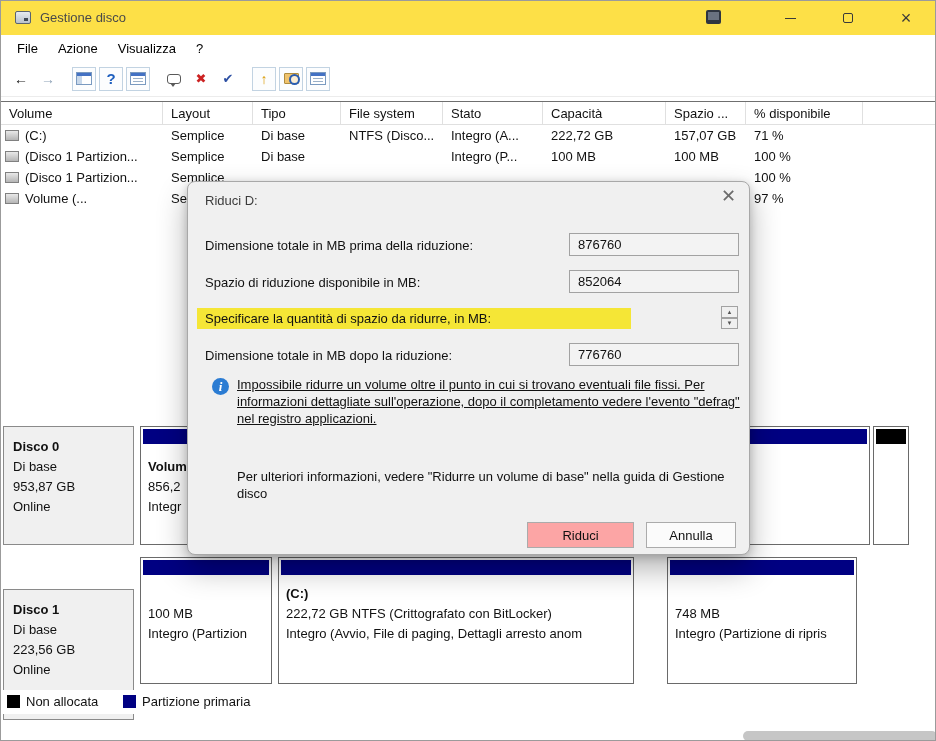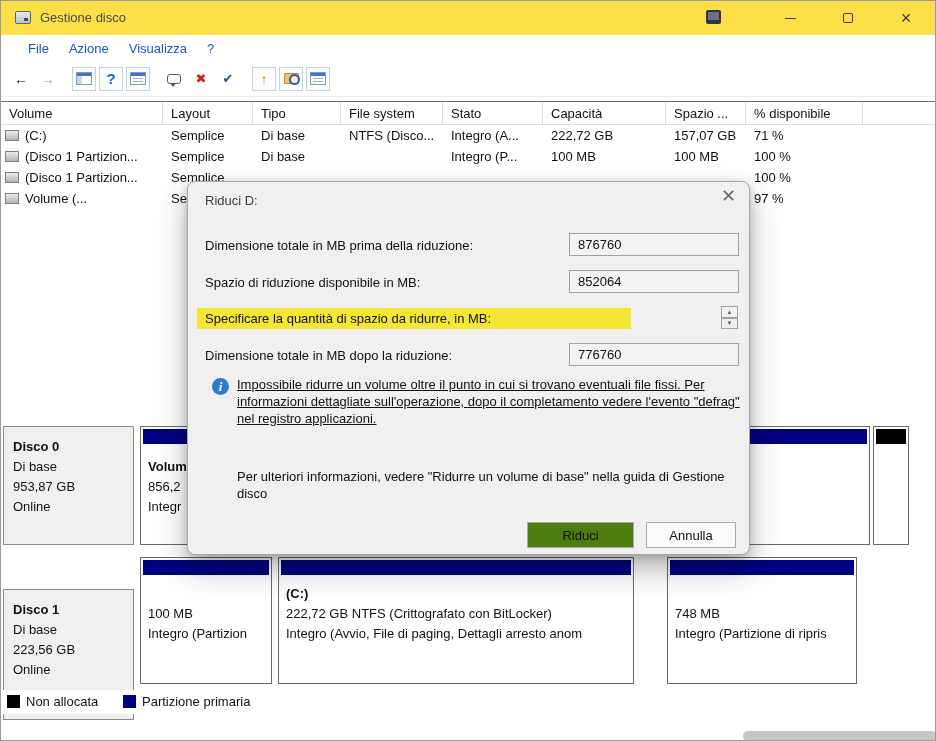--- a/index.html
+++ b/index.html
@@ -18,21 +18,21 @@
   .tb-title { position:absolute; left:39px; top:9px; color:#4a4a4a; font-size:13px; }
   .overlay-icon { position:absolute; left:705px; top:9px; width:15px; height:14px; background:#2f3540; border-radius:2px; }
   .overlay-icon::after { content:""; position:absolute; left:2px; top:2px; right:2px; bottom:4px; background:#6a7280; }
   .win-controls { position:absolute; right:0; top:0; height:34px; display:flex; }
   .wc { width:58px; height:34px; display:flex; align-items:center; justify-content:center; }
   .glyph-min { width:11px; height:1px; background:#3a3a3a; }
   .glyph-max { width:10px; height:10px; border:1px solid #3a3a3a; border-radius:2px; }
   .wc-close { font-size:18px; color:#3a3a3a; line-height:1; }
 
   
-  .menubar { position:absolute; top:34px; left:0; width:100%; height:26px; display:flex; align-items:center; padding-left:17px; color:#1d4ed8; }
+  .menubar { position:absolute; top:34px; left:0; width:100%; height:26px; display:flex; align-items:center; padding-left:6px; color:#000000; }
   .menu-item { padding:4px 10px; cursor:default; }
 
   
   .toolbar { position:absolute; top:60px; left:0; width:100%; height:36px; display:flex; align-items:center; padding-left:8px; border-bottom:1px solid #ececec; }
   .tbtn { width:24px; height:24px; display:flex; align-items:center; justify-content:center; margin-right:3px; font-size:14px; background:transparent; }
   .tbtn.framed { border:1px solid #c2d3e2; background:#fcfdfe; }
   .tsep { width:9px; }
   .g-nav { color:#8fa3b8; font-weight:bold; }
   .g-help { color:#1e5fbf; font-weight:bold; font-size:15px; }
   .g-del { color:#cc2222; font-size:13px; }
@@ -102,21 +102,21 @@
   .db0{top:51px}.db1{top:88px}.db3{top:161px}
   .dlg-spin { position:absolute; left:381px; top:124px; width:152px; height:23px; background:#fff; border:1px solid #8a8a8a; padding:3px 0 0 8px; z-index:3; }
   .dlg-spinbtns { position:absolute; left:533px; top:124px; width:17px; height:23px; display:flex; flex-direction:column; z-index:3; }
   .spb { flex:1; border:1px solid #a2a2a2; background:#f0f0f0; font-size:6px; color:#555; display:flex; align-items:center; justify-content:center; }
   .info-icon { position:absolute; left:24px; top:196px; width:17px; height:17px; border-radius:50%; background:#2b7cd3; color:#fff;
     font-family:"Liberation Serif", serif; font-style:italic; font-weight:bold; font-size:13px;
     display:flex; align-items:center; justify-content:center; }
   .dlg-info { position:absolute; left:49px; top:194px; width:505px; line-height:17px;text-decoration:underline; }
   .dlg-help { position:absolute; left:49px; top:286px; width:505px; line-height:17px; }
   .dlg-btn { position:absolute; top:340px; height:26px; border:1px solid #ababab; display:flex; align-items:center; justify-content:center; cursor:default; }
-  .btn-riduci { left:339px; width:107px; background:#4d7c0f; }
+  .btn-riduci { left:339px; width:107px; background:#fca5a5; }
   .btn-annulla { left:458px; width:90px; background:#fbfbfb; }
 </style>
 </head>
 <body>
 
 <div class="window">
 
   <div class="titlebar">
     <span class="app-icon"></span>
     <span class="tb-title">Gestione disco</span>

